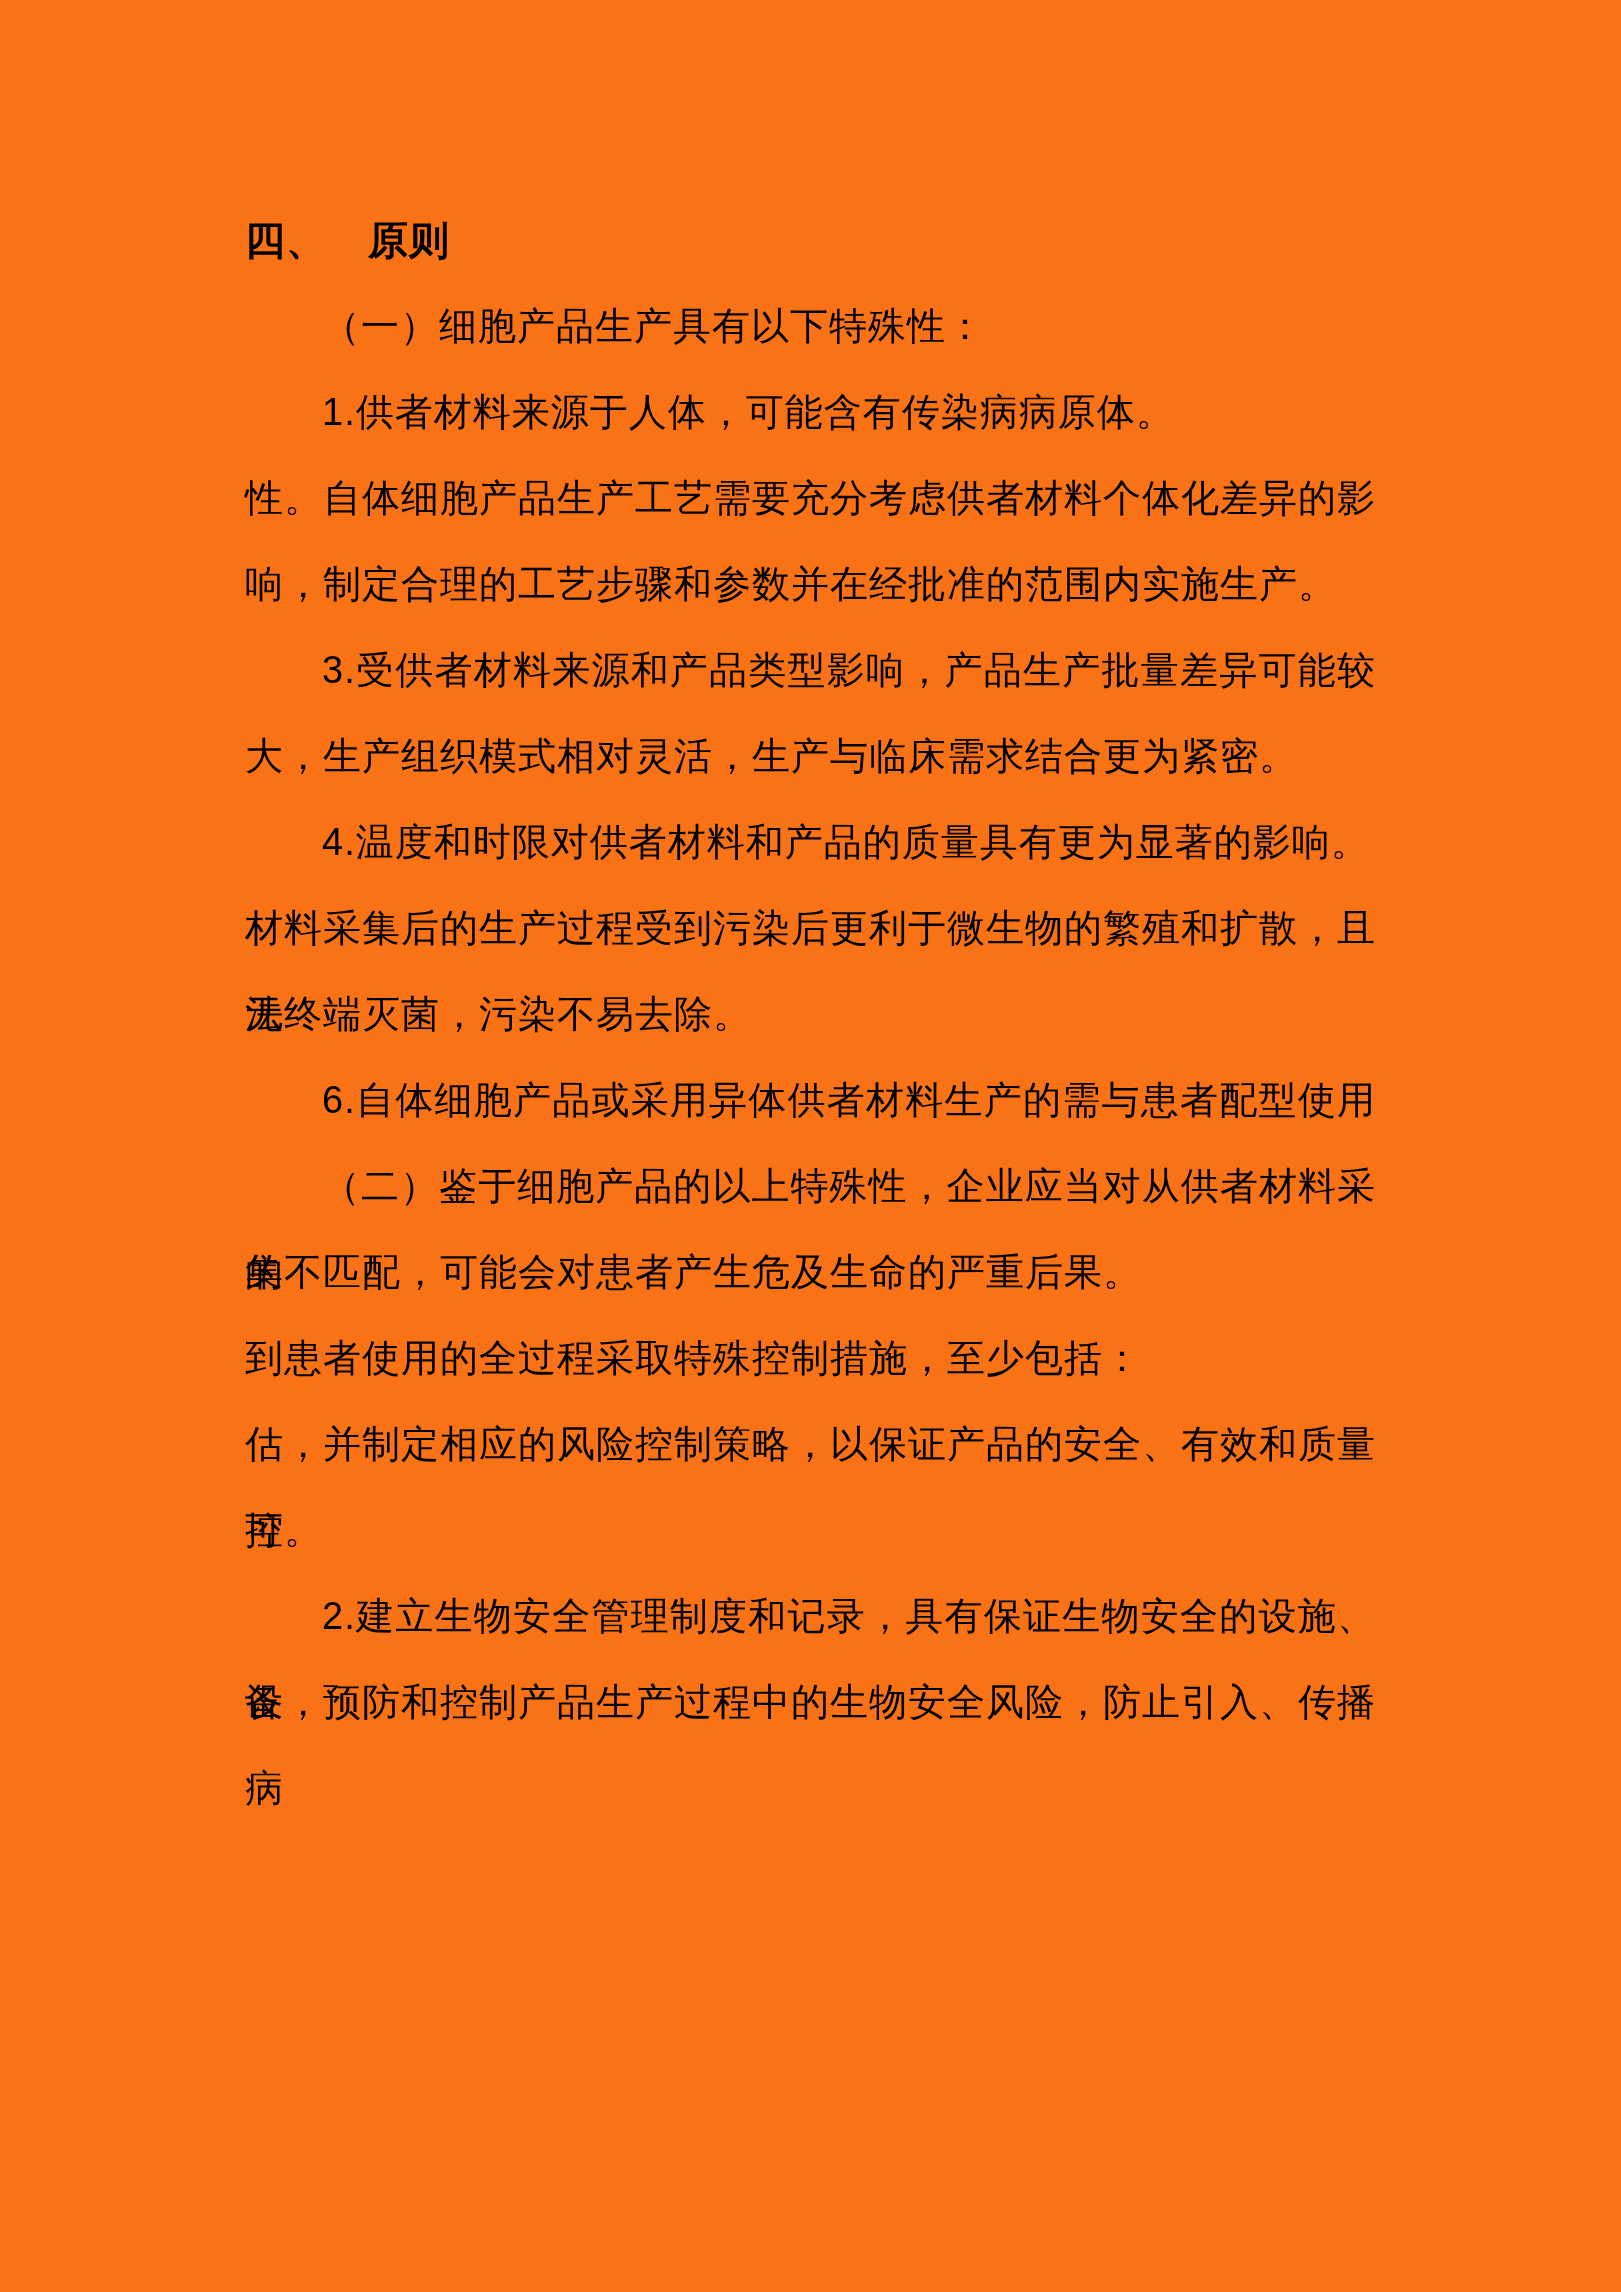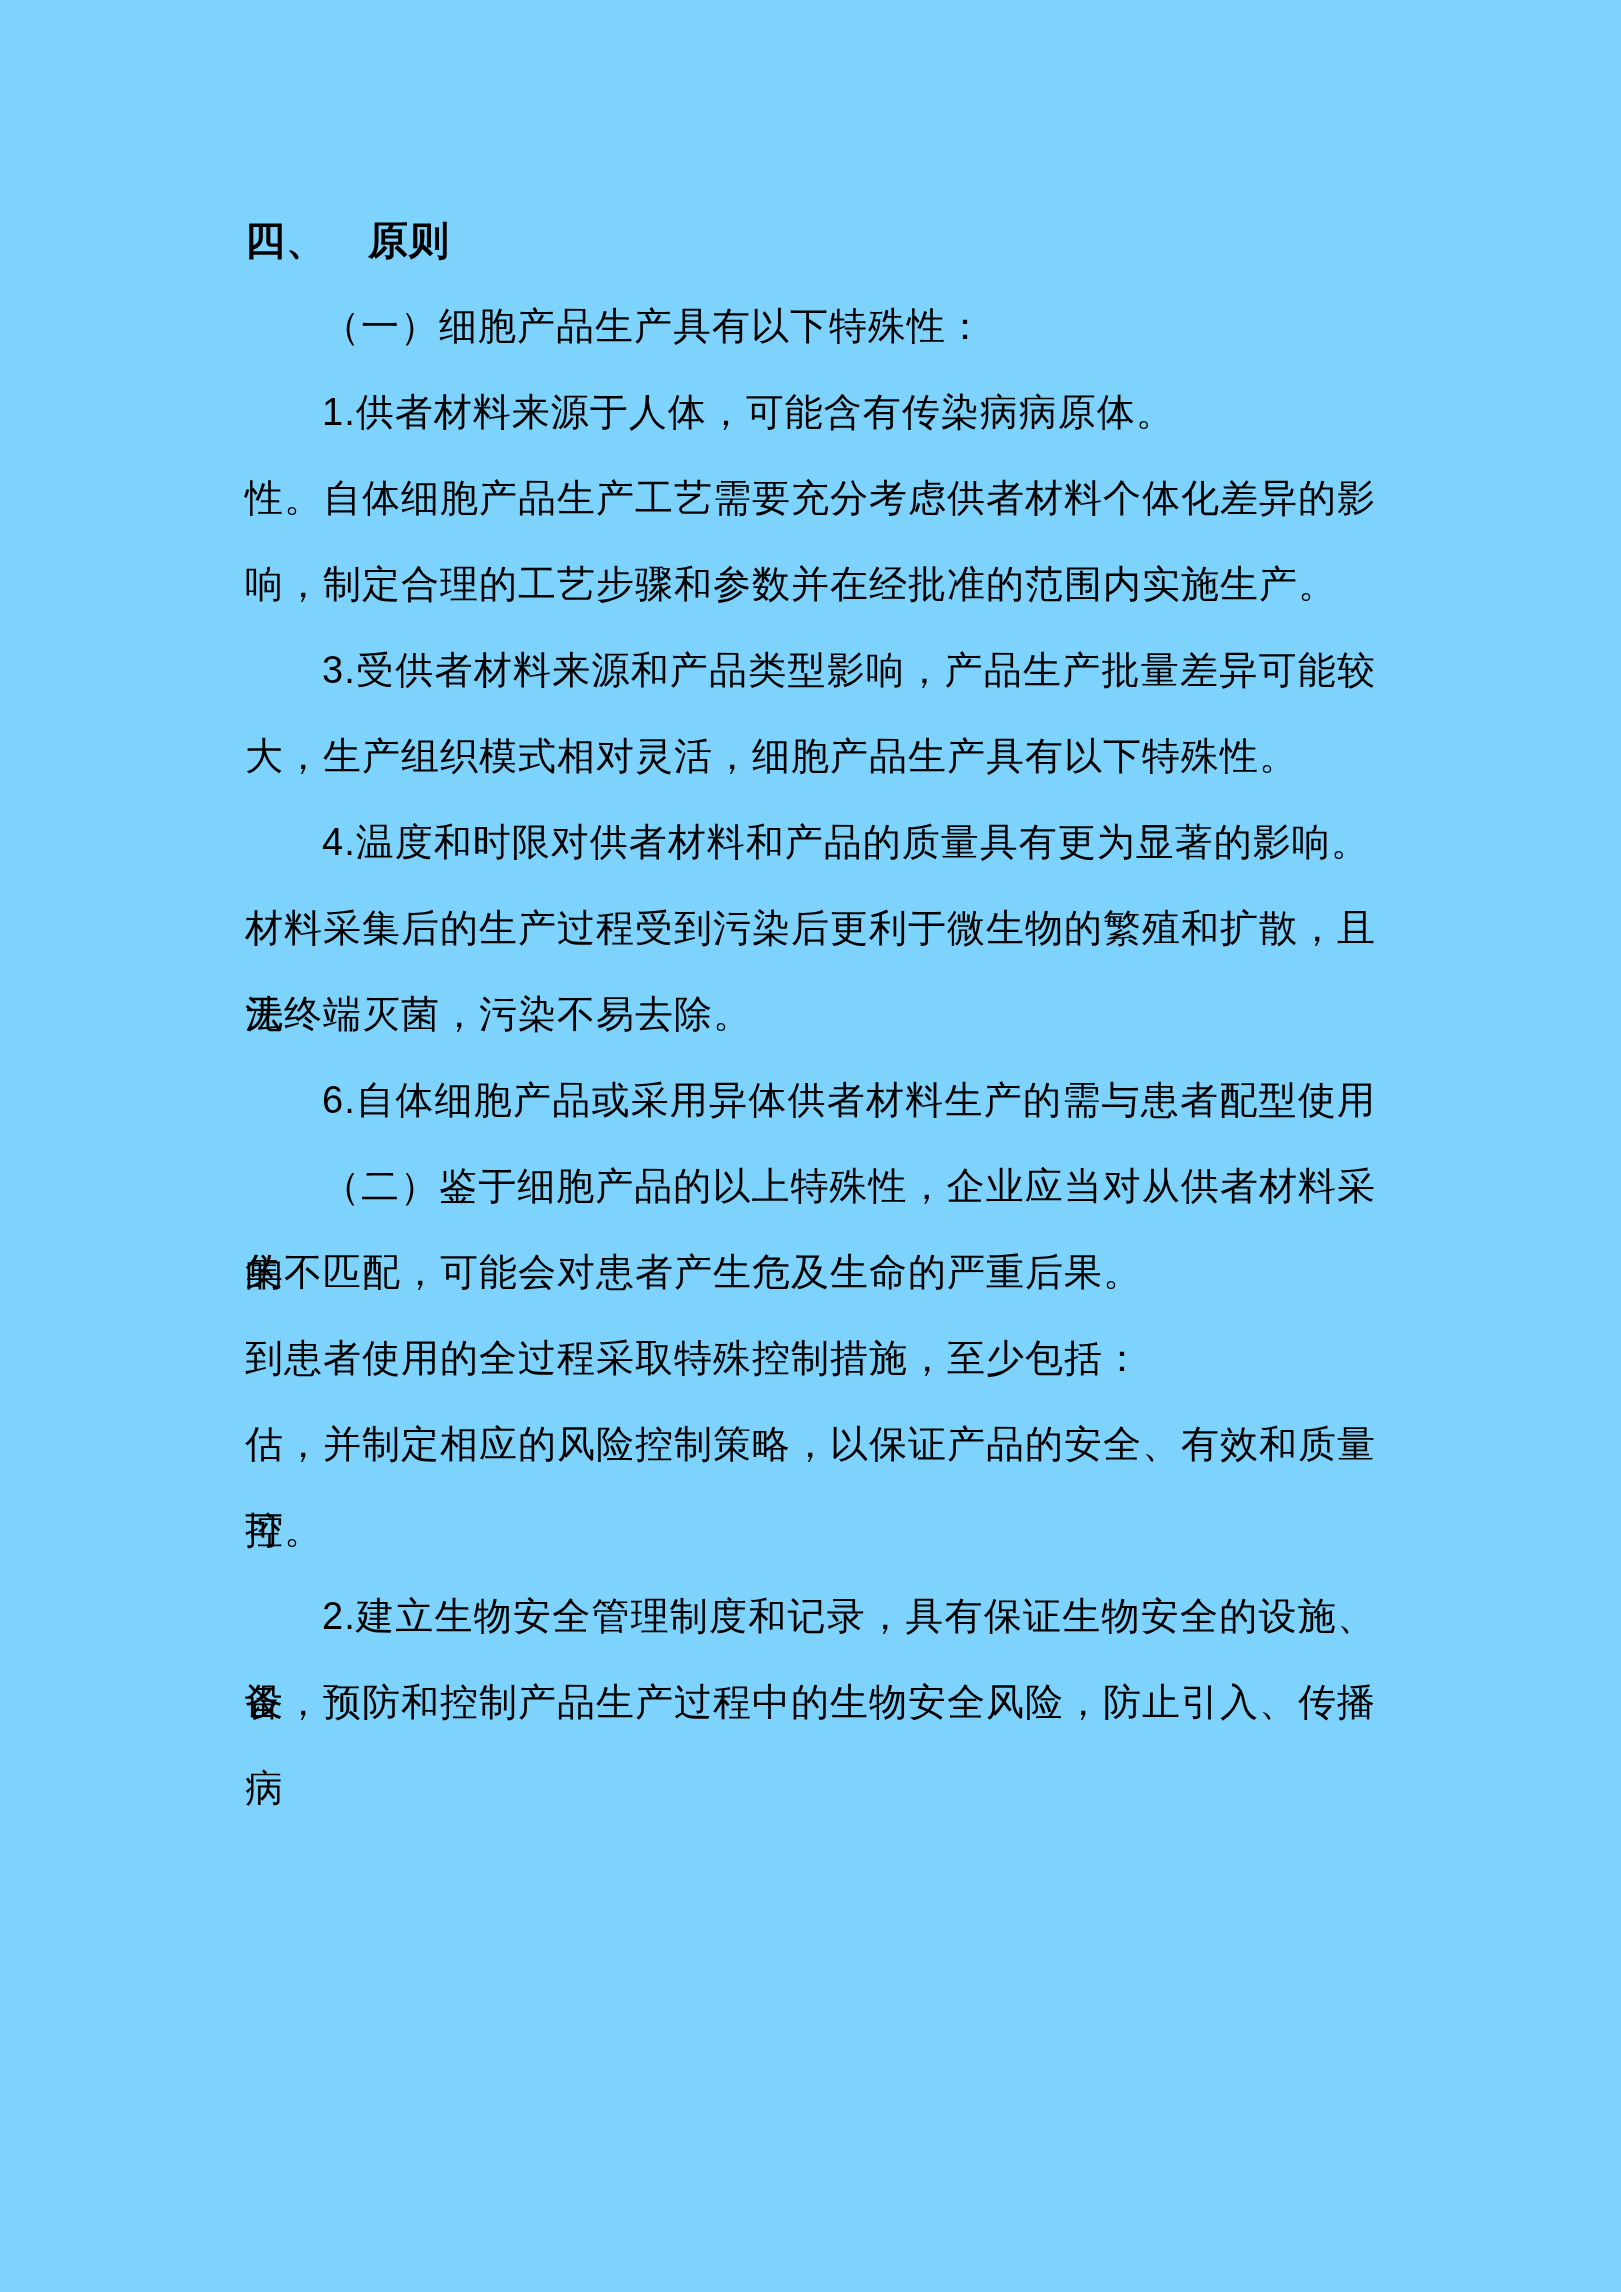--- a/index.html
+++ b/index.html
@@ -4,21 +4,21 @@
 <style>
   html, body {
     margin: 0;
     padding: 0;
     background: #ffffff;
   }
   .page {
     position: relative;
     width: 1621px;
     height: 2293px;
-    background: #7dd3fc;
+    background: #f97316;
     color: #000000;
     font-family: "Liberation Sans", sans-serif;
     overflow: hidden;
   }
   .content {
     position: absolute;
     left: 245px;
     top: 197px;
     width: 1131px;
   }
@@ -48,21 +48,21 @@
 <body>
 
 <div class="page">
   <div class="content">
     <div class="line heading">四、　原则</div>
     <div class="line indent">（一）细胞产品生产具有以下特殊性：</div>
     <div class="line indent">1.供者材料来源于人体，可能含有传染病病原体。</div>
     <div class="line fill">性。自体细胞产品生产工艺需要充分考虑供者材料个体化差异的影</div>
     <div class="line">响，制定合理的工艺步骤和参数并在经批准的范围内实施生产。</div>
     <div class="line indent fill">3.受供者材料来源和产品类型影响，产品生产批量差异可能较</div>
-    <div class="line">大，生产组织模式相对灵活，细胞产品生产具有以下特殊性。</div>
+    <div class="line">大，生产组织模式相对灵活，生产与临床需求结合更为紧密。</div>
     <div class="line indent">4.温度和时限对供者材料和产品的质量具有更为显著的影响。</div>
     <div class="line fill">材料采集后的生产过程受到污染后更利于微生物的繁殖和扩散，且无</div>
     <div class="line">法终端灭菌，污染不易去除。</div>
     <div class="line indent fill">6.自体细胞产品或采用异体供者材料生产的需与患者配型使用</div>
     <div class="line indent fill">（二）鉴于细胞产品的以上特殊性，企业应当对从供者材料采集</div>
     <div class="line">的不匹配，可能会对患者产生危及生命的严重后果。</div>
     <div class="line">到患者使用的全过程采取特殊控制措施，至少包括：</div>
     <div class="line fill">估，并制定相应的风险控制策略，以保证产品的安全、有效和质量可</div>
     <div class="line">控。</div>
     <div class="line indent fill">2.建立生物安全管理制度和记录，具有保证生物安全的设施、设</div>

